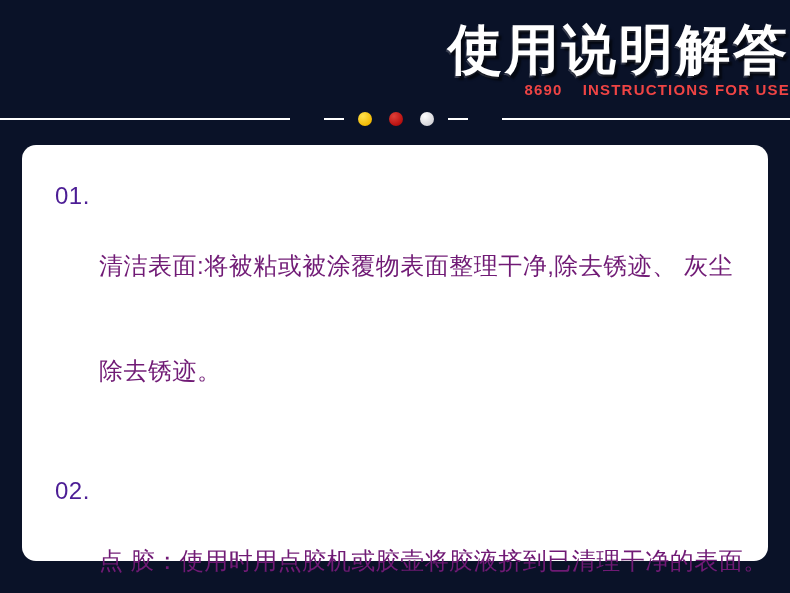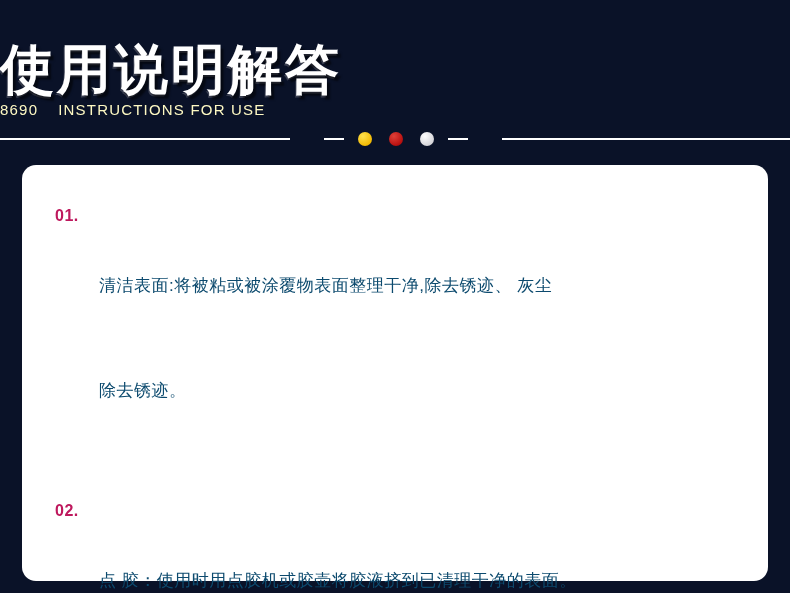--- a/index.html
+++ b/index.html
@@ -4,35 +4,35 @@
 <style>
   html, body { margin: 0; padding: 0; }
   .page {
     width: 790px;
     height: 593px;
     background: #0a1228;
     position: relative;
     overflow: hidden;
     font-family: "Liberation Sans", sans-serif;
   }
-  .header { text-align: left; padding-top: 40px; }
+  .header { text-align: right; padding-top: 20px; }
   .title {
     margin: 0;
     color: #ffffff;
     font-size: 54px;
     font-weight: 900;
     letter-spacing: 3px;
     line-height: 1.08;
     text-shadow: 3px 4px 2px rgba(0,0,0,0.55), -1px 2px 0 rgba(150,150,158,0.35);
   }
   .subtitle {
     margin-top: 3px;
-    color: #fef9c3;
+    color: #ef4444;
     font-size: 15px;
-    font-weight: normal;
+    font-weight: bold;
     letter-spacing: 1.2px;
   }
   .subtitle .code { margin-right: 20px; }
   .divider {
     display: flex;
     align-items: center;
     margin-top: 14px;
     height: 14px;
   }
   .seg { height: 2px; background: #ffffff; }
@@ -49,29 +49,29 @@
     height: 416px;
     background: #ffffff;
     border-radius: 14px;
     box-sizing: border-box;
     padding: 33px 26px 0 33px;
   }
   .item { display: flex; margin-bottom: 15px; }
   .num {
     width: 44px;
     flex-shrink: 0;
-    color: #be185d;
-    font-size: 16px;
-    font-weight: bold;
+    color: #4c1d95;
+    font-size: 24px;
+    font-weight: normal;
     line-height: 35px;
     letter-spacing: 0.5px;
   }
   .lines {
-    color: #0c4a6e;
-    font-size: 17px;
+    color: #701a75;
+    font-size: 24px;
     line-height: 35px;
     white-space: pre;
     letter-spacing: 0.5px;
   }
 </style>
 </head>
 <body>
 
 <div class="page">
 

